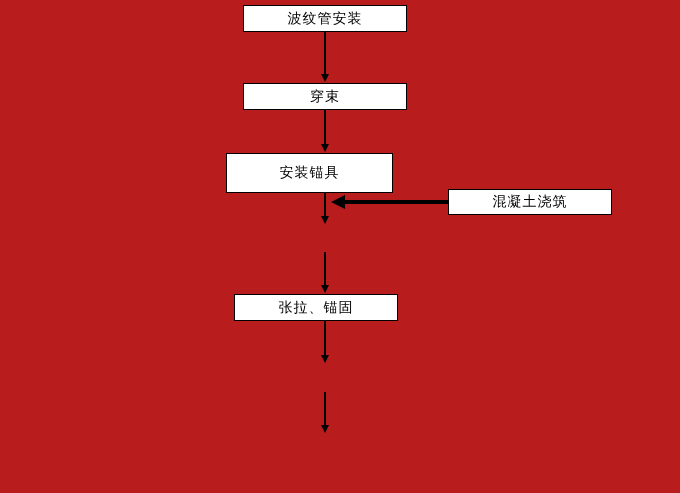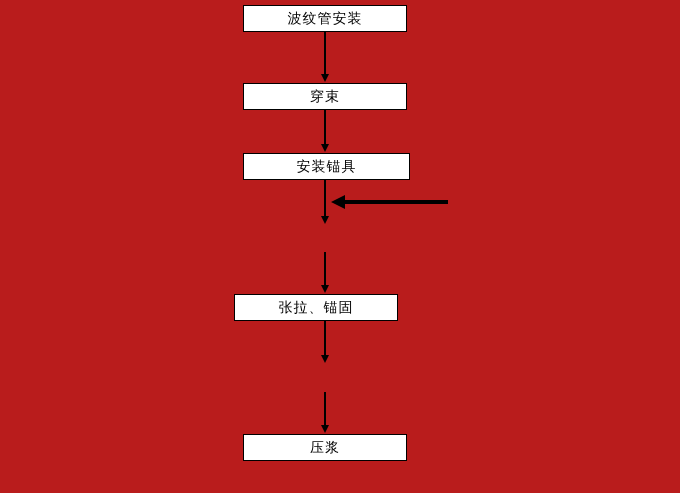--- a/index.html
+++ b/index.html
@@ -23,21 +23,21 @@
     display: flex;
     align-items: center;
     justify-content: center;
     font-size: 14px;
     color: #000000;
     white-space: nowrap;
     letter-spacing: 1px;
   }
   .step-1 { left: 243px; top: 5px;   width: 164px; height: 27px; }
   .step-2 { left: 243px; top: 83px;  width: 164px; height: 27px; }
-  .step-3 { left: 243px; top: 153px; width: 167px; height: 27px; }
+  .step-3 { left: 226px; top: 153px; width: 167px; height: 40px; }
   .step-4 { left: 225px; top: 225px; width: 196px; height: 27px; }
   .step-5 { left: 234px; top: 294px; width: 164px; height: 27px; }
   .step-6 { left: 225px; top: 365px; width: 196px; height: 27px; }
   .step-7 { left: 243px; top: 434px; width: 164px; height: 27px; }
   .side-box { left: 448px; top: 189px; width: 164px; height: 26px; }
   .arrow-layer {
     position: absolute;
     left: 0;
     top: 0;
     width: 680px;
@@ -86,16 +86,16 @@
   <div class="box step-1">波纹管安装</div>
 
   <div class="box step-2">穿束</div>
 
   <div class="box step-3">安装锚具</div>
 
 
   <div class="box step-5">张拉、锚固</div>
 
 
-  <div class="box step-7">压浆</div>
 
+  <div class="box side-box">混凝土浇筑</div>
 
 </div>
 
 </body></html>

